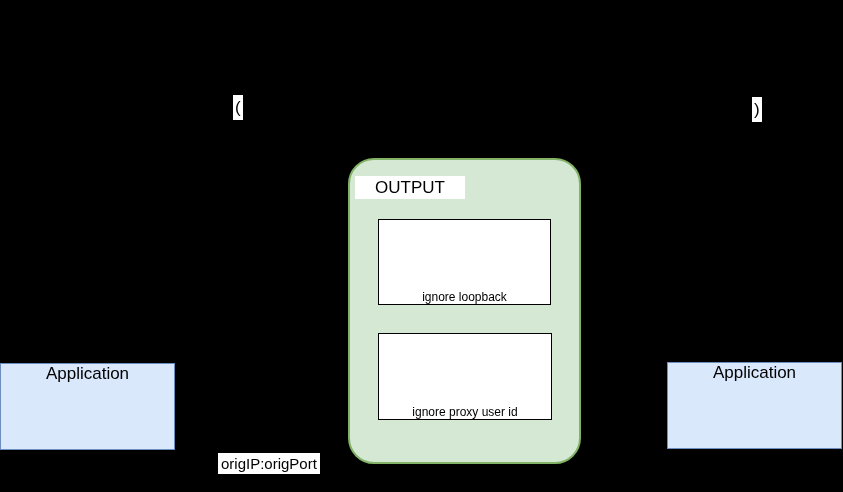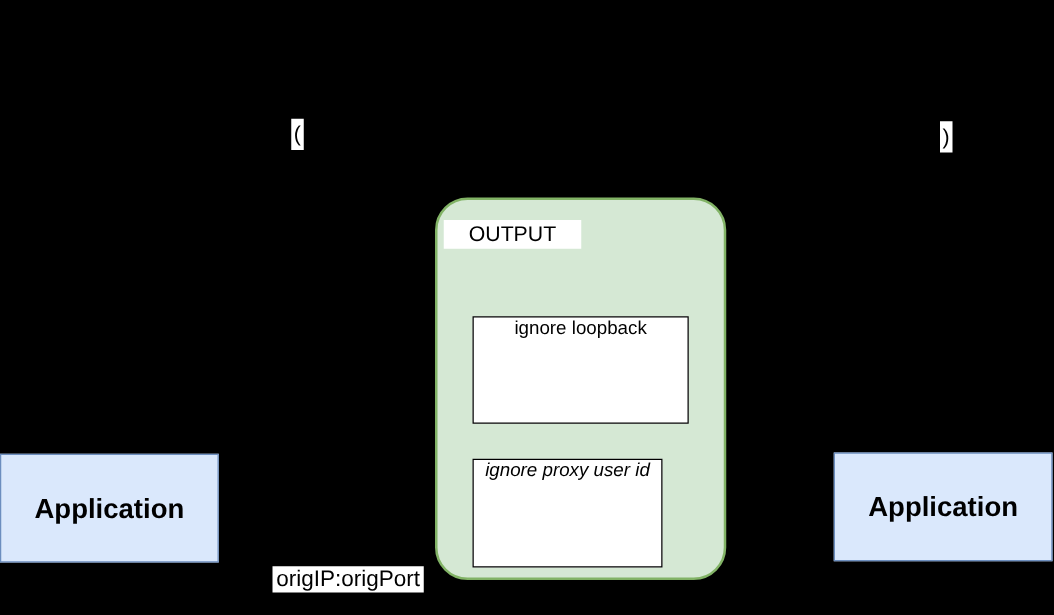--- a/index.html
+++ b/index.html
@@ -40,58 +40,56 @@
     font-size: 17px; line-height: 21px;
     padding: 1px 20px;
     white-space: nowrap;
   }
 
   
   .rule {
     background: var(--box_fill, #ffffff);
     border: 1.5px solid var(--line_color, #000000);
     color: var(--text_color, #000000);
-    font-size: 15px;
-    display: flex; align-items: flex-start; justify-content: center;
+    font-size: 12px;
+    display: flex; align-items: flex-end; justify-content: center;
     text-align: center;
     white-space: nowrap;
-    margin-top: 34px;
   }
   .rule-loopback { left: 378px; top: 219px; width: 173px; height: 86px; }
-  .rule-proxy    { left: 378px; top: 333px; width: 152px; height: 87px; font-style: italic; }
+  .rule-proxy    { left: 378px; top: 333px; width: 174px; height: 87px; }
 
   
   .app {
     background: var(--blue_fill, #dae8fc);
     border: 1.5px solid var(--blue_stroke, #6c8ebf);
     color: var(--text_color, #000000);
-    font-size: 22px;
-    display: flex; align-items: center; justify-content: center;
+    font-size: 17px;
+    display: flex; justify-content: center;
     white-space: nowrap;
-    font-weight: bold;
   }
   .app-left  { left: 0px;   top: 363px; width: 175px; height: 87px; }
   .app-right { left: 667px; top: 362px; width: 175px; height: 87px; }
 
   
   .frag {
     background: var(--label_bg, #ffffff);
     color: var(--text_color, #000000);
     font-size: 17px; line-height: 21px;
     padding: 2px 2px;
     white-space: nowrap;
   }
   .frag-open  { left: 233px; top: 95px; }
   .frag-close { left: 752px; top: 97px; }
 
   .edge-label {
     left: 218px; top: 453px;
     background: var(--label_bg, #ffffff);
     color: var(--text_color, #000000);
-    font-size: 18px; line-height: 19px;
+    font-size: 15px; line-height: 19px;
     padding: 1px 3px;
     white-space: nowrap;
   }
 
   
   svg.wires {
     position: absolute; left: 0; top: 0;
     width: 843px; height: 492px;
     pointer-events: none;
   }

